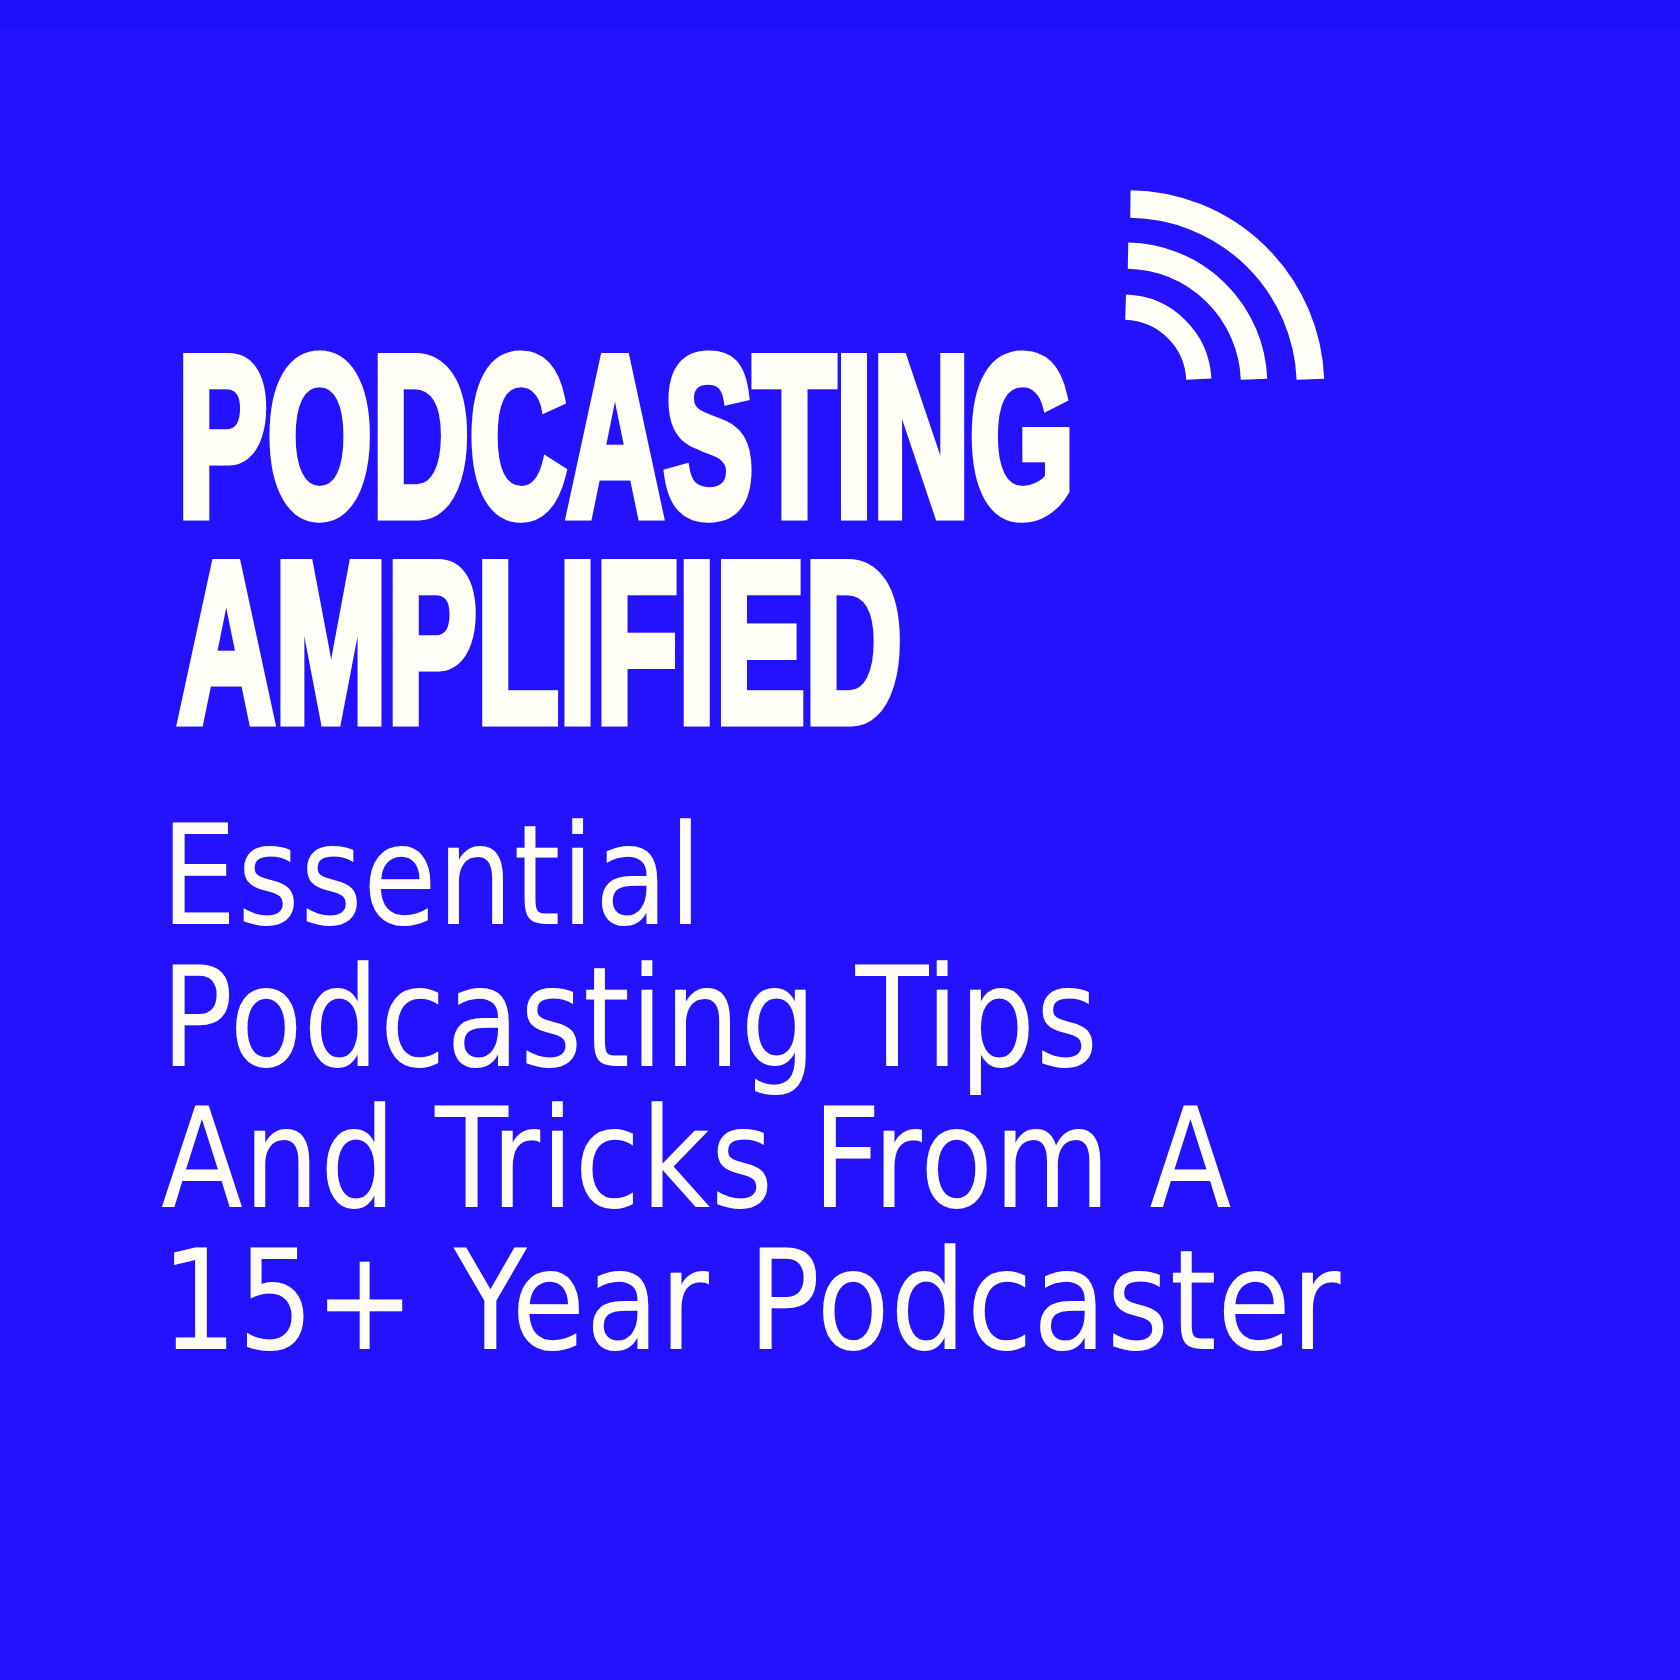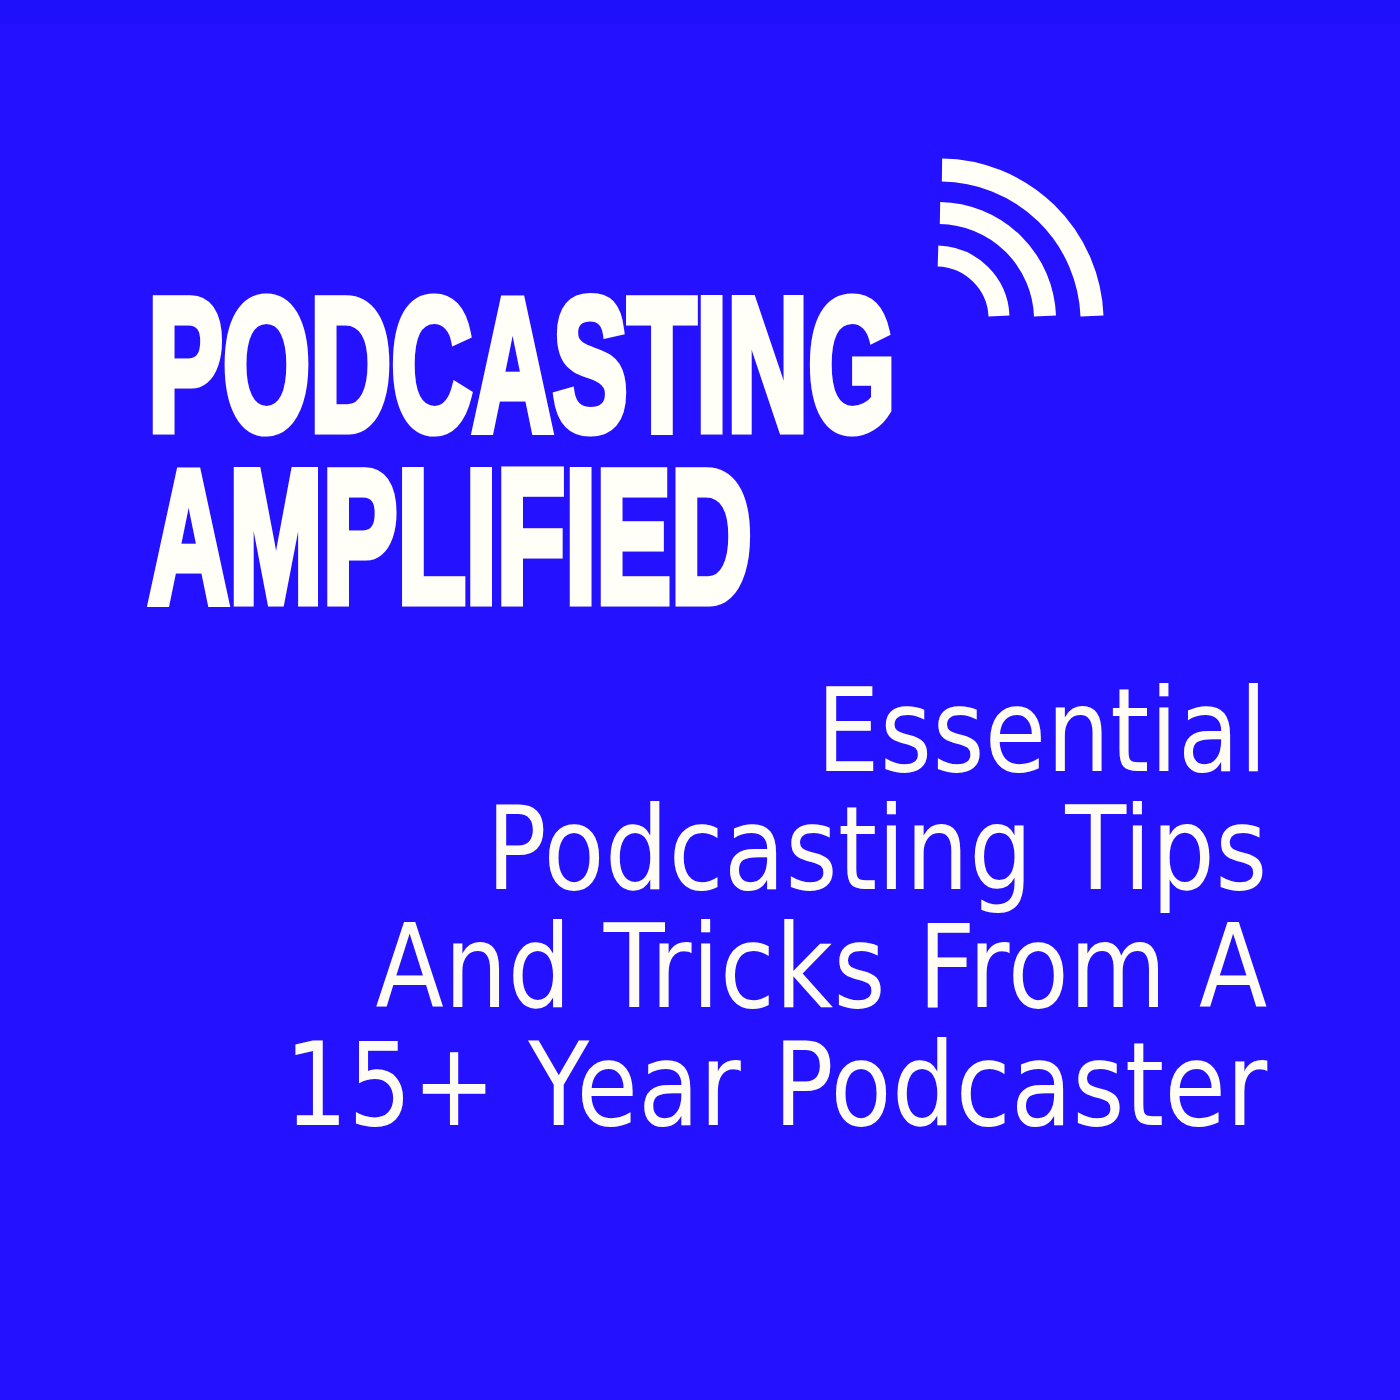--- a/index.html
+++ b/index.html
@@ -72,21 +72,21 @@
     height: 170px;
   }
   .broadcast-icon svg { display: block; width: 100%; height: 100%; }
 
   
   .subtitle {
     position: absolute;
     left: 2px;
     right: 0;
     top: 648px;
-    text-align: right;
+    text-align: left;
     padding: 0 40px;
     box-sizing: border-box;
   }
 
   .subtitle-line {
     display: block;
     color: #fffdf3;
     font-family: "DejaVu Sans", sans-serif;
     font-weight: 400;
     font-size: 116px;

